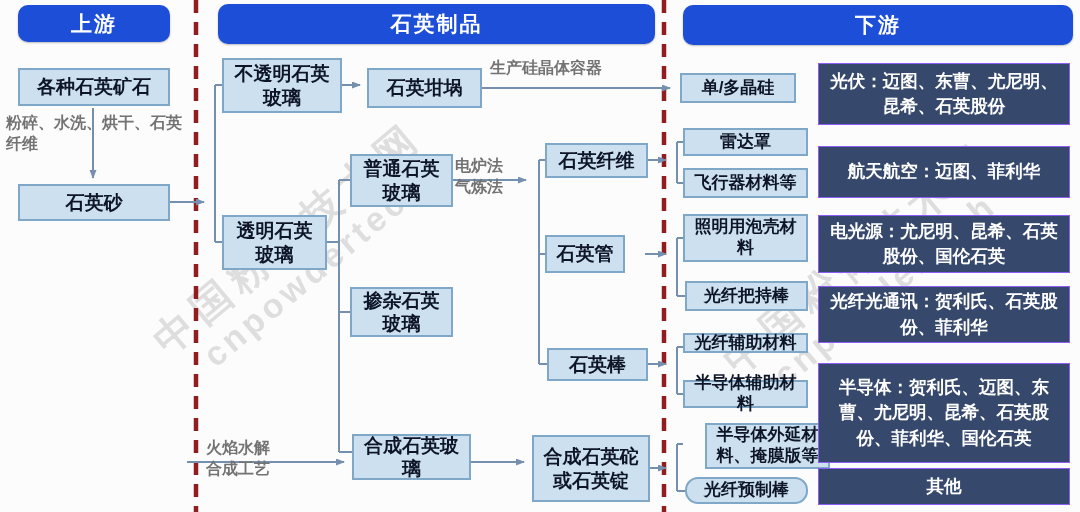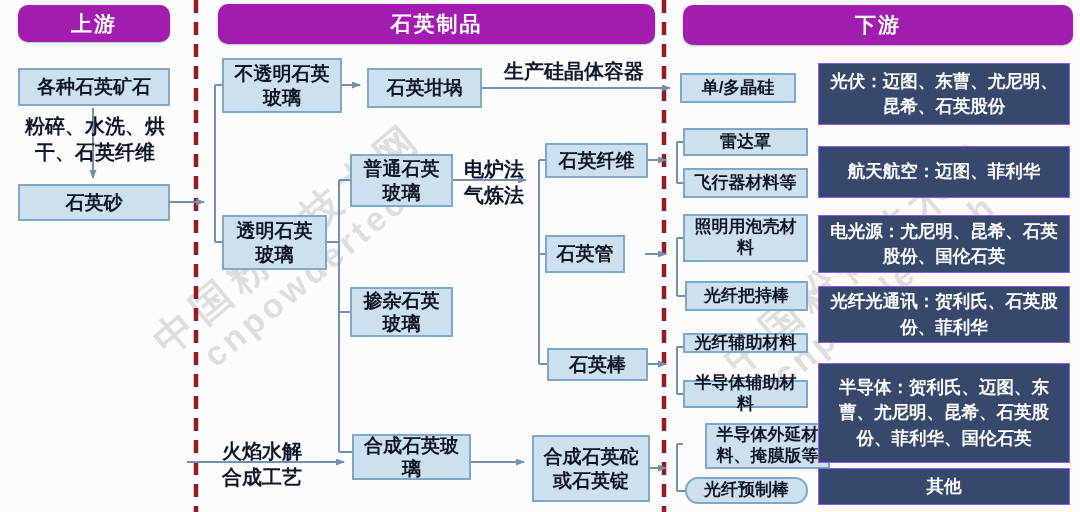--- a/index.html
+++ b/index.html
@@ -3,39 +3,39 @@
 <meta charset="utf-8">
 <style>
   html,body{margin:0;padding:0;background:#ffffff;}
   #stage{
     position:relative;width:1080px;height:512px;overflow:hidden;
     background:#fcfcfc;
     font-family:"Liberation Sans","DejaVu Sans",sans-serif;
   }
   .hdr{
     position:absolute;display:flex;align-items:center;justify-content:center;
-    background:#a21caf;color:#ffffff;font-weight:bold;font-size:21px;
+    background:#1d4ed8;color:#ffffff;font-weight:bold;font-size:21px;
     border-radius:10px;letter-spacing:2px;box-shadow:0 1px 2px rgba(0,0,0,.25);
   }
   .lbox{
     position:absolute;display:flex;align-items:center;justify-content:center;
     background:#cce0f0;border:2px solid #7fa8c8;color:#0d1526;
     font-weight:bold;text-align:center;font-size:19px;line-height:1.22;
     box-sizing:border-box;padding:1px 4px;
   }
   .lbox.sm{font-size:17px;}
   .dbox{
     position:absolute;display:flex;align-items:center;justify-content:center;
     background:#36496d;border:1px solid #8b5cf6;color:#ffffff;
     font-weight:bold;text-align:center;font-size:17.5px;line-height:1.45;
     box-sizing:border-box;padding:3px 10px;
   }
   .lbl{
-    position:absolute;color:#0f172a;font-weight:bold;text-align:center;
-    font-size:20px;line-height:1.3;white-space:pre-line;
+    position:absolute;color:#737373;font-weight:bold;text-align:left;
+    font-size:16px;line-height:1.3;white-space:pre-line;
   }
   .wm{
     position:absolute;color:#8a8a8a;opacity:.26;font-weight:bold;
     text-align:center;transform:rotate(-40deg);transform-origin:center;
     pointer-events:none;line-height:1.15;
   }
   .wm .cn{font-size:40px;letter-spacing:8px;}
   .wm .en{font-size:34px;letter-spacing:4px;}
   svg#wires{position:absolute;left:0;top:0;z-index:1;}
   .hdr,.lbox,.dbox,.lbl{z-index:2;}

